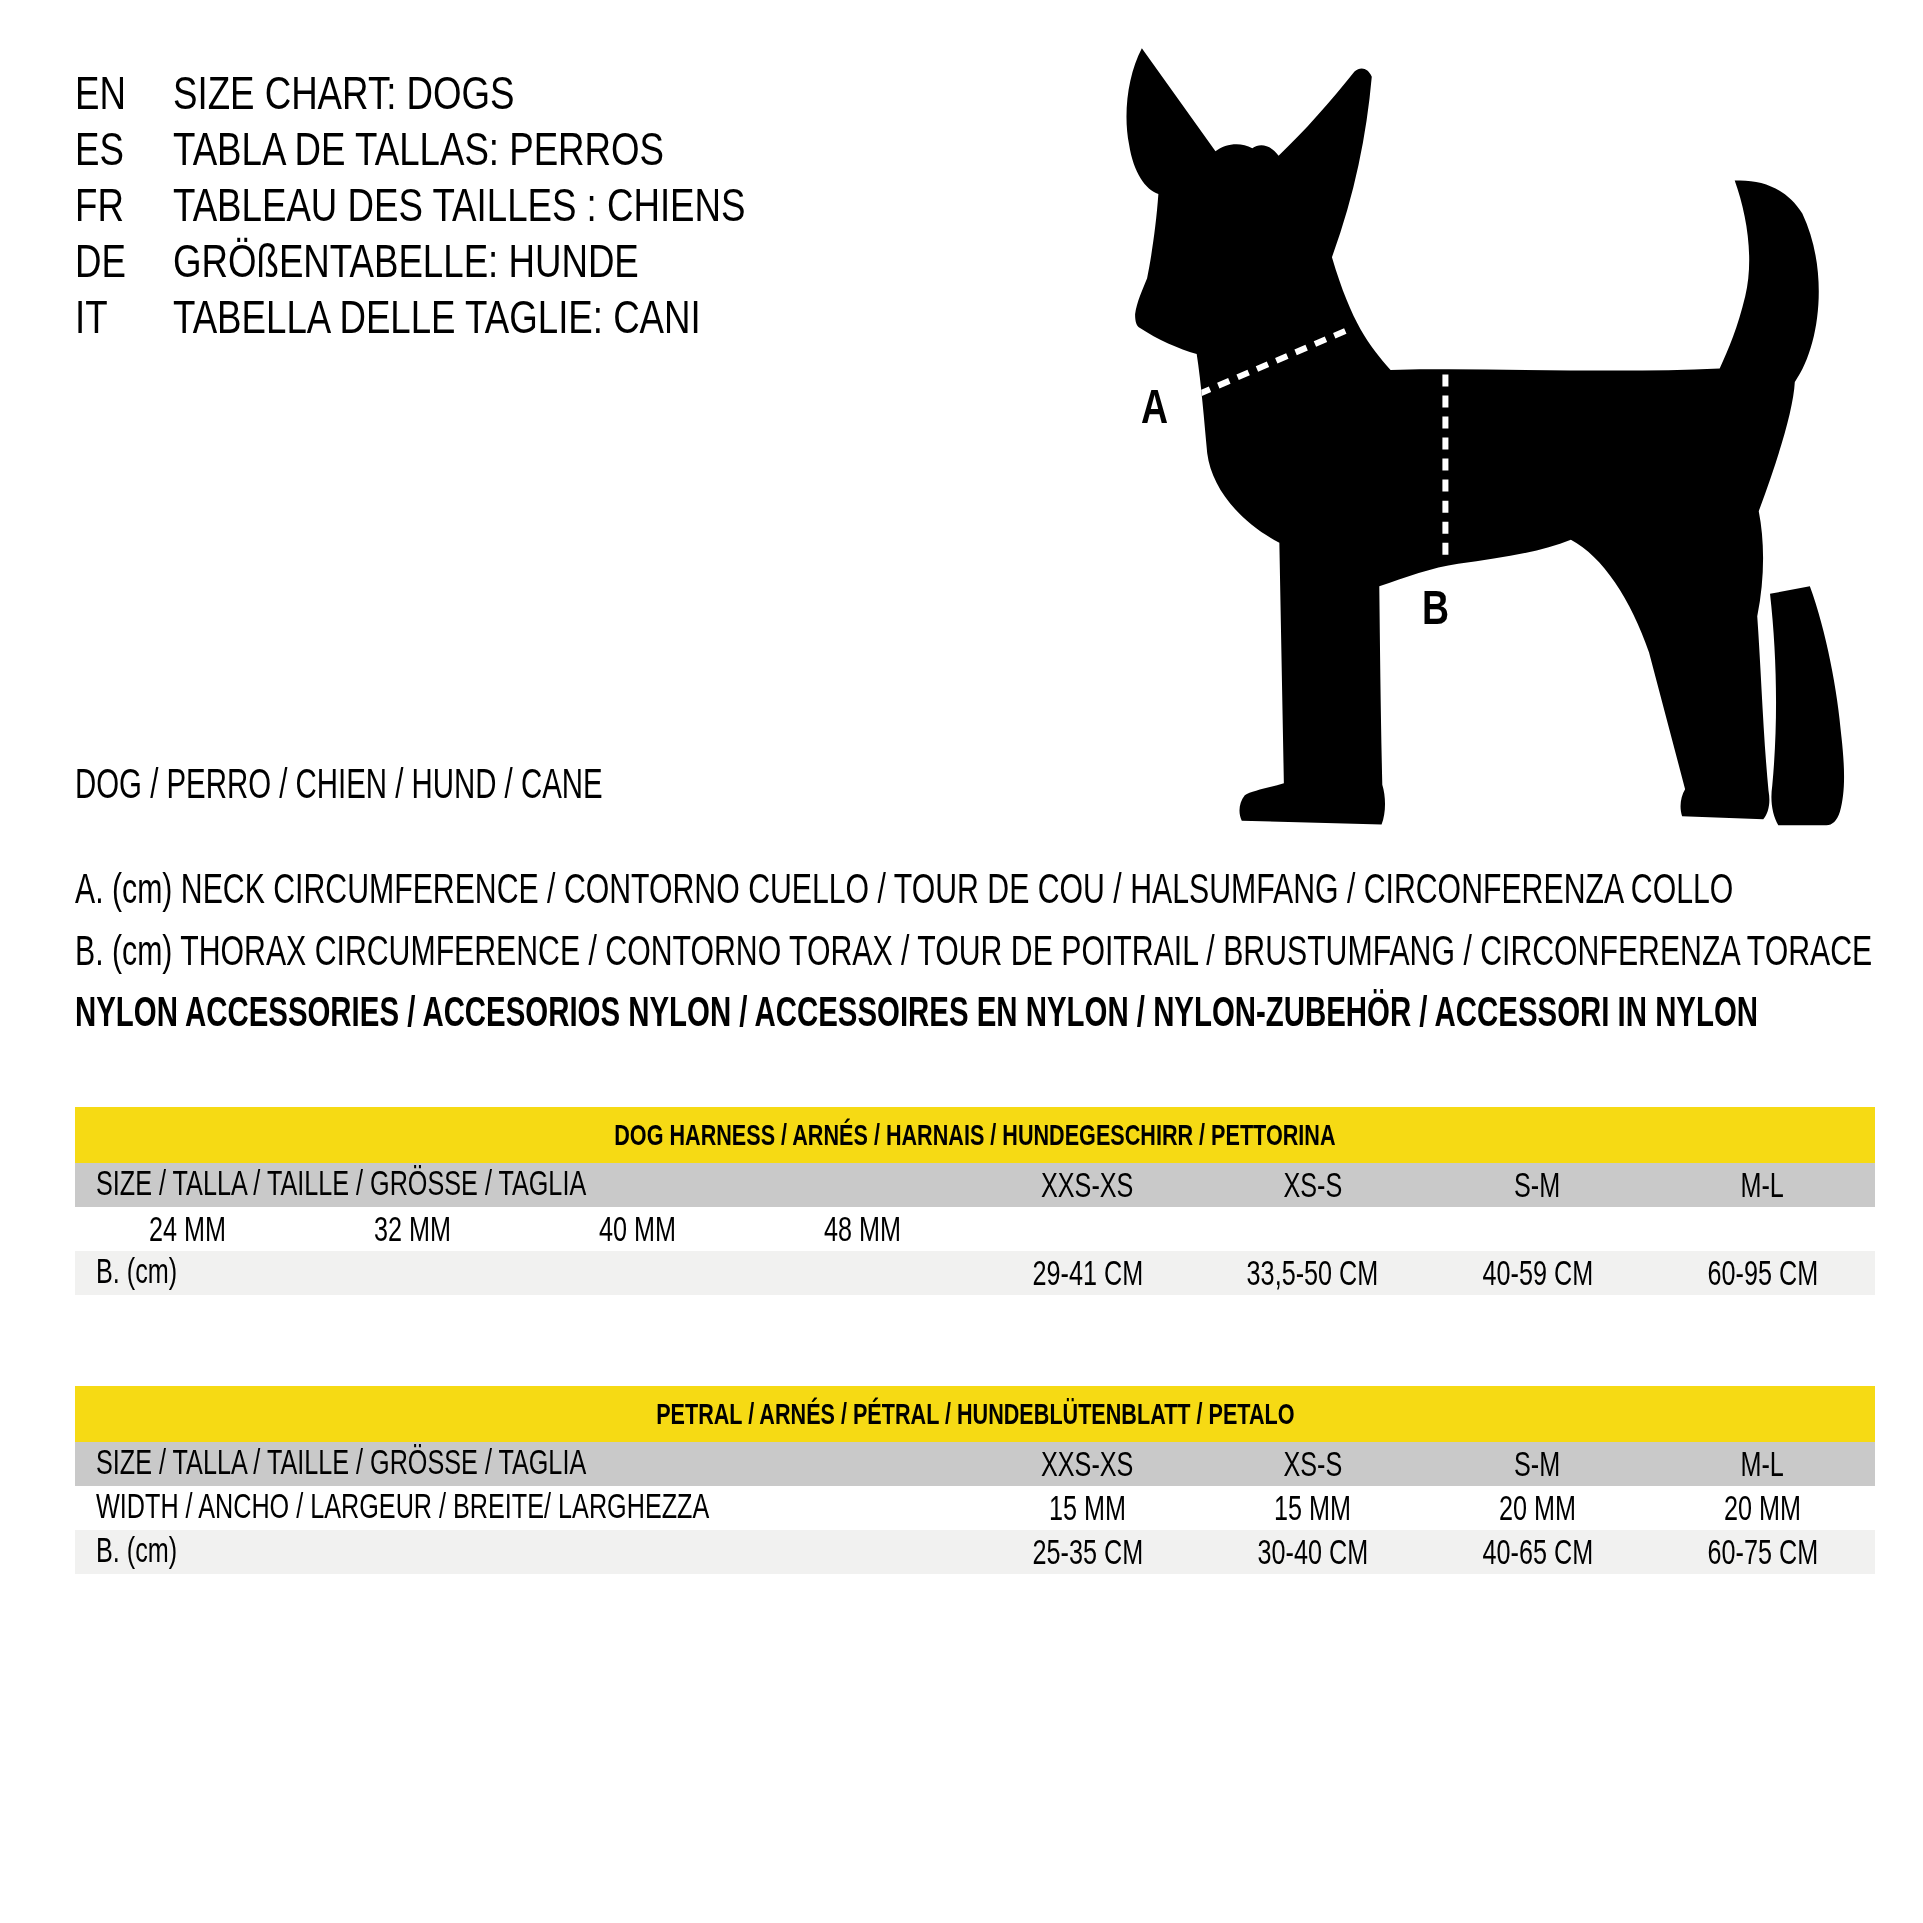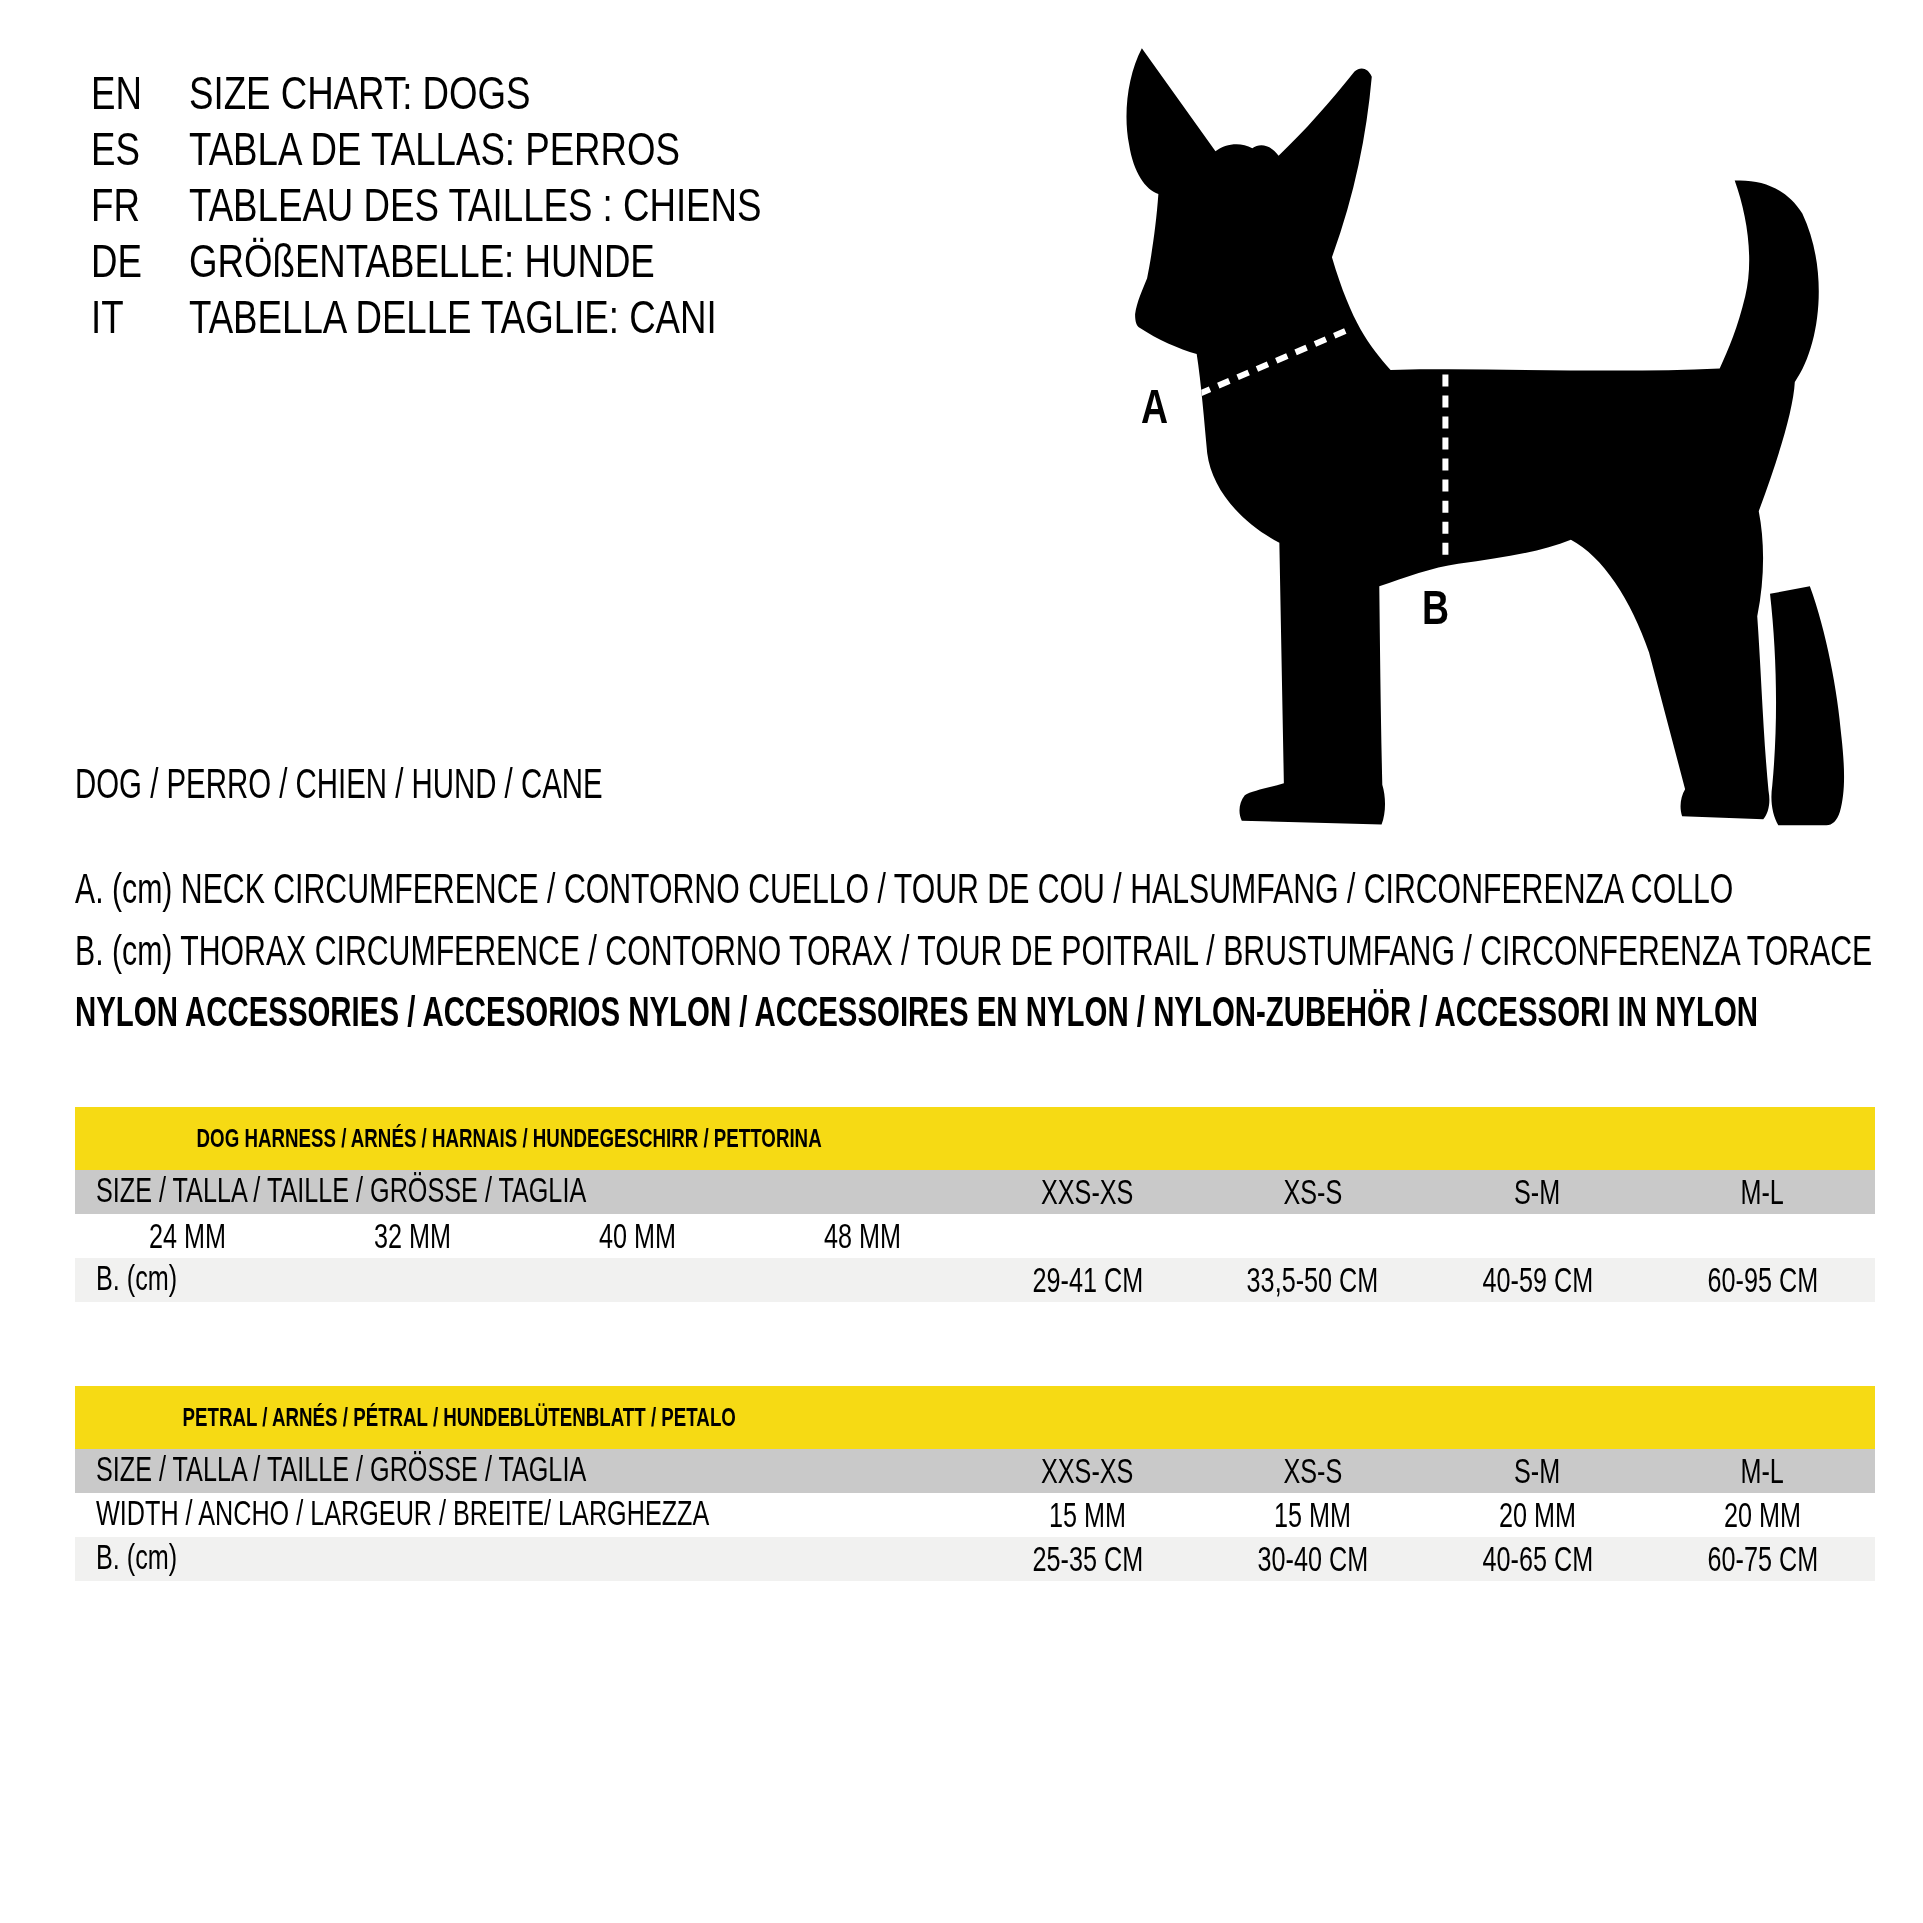--- a/index.html
+++ b/index.html
@@ -6,21 +6,21 @@
   body{width:1924px;height:1924px;overflow:hidden;font-family:"Liberation Sans",sans-serif;color:#000;}
   .canvas{position:relative;width:1924px;height:1924px;background:#fff;}
 
   
   .cond{display:inline-block;transform:scaleX(0.72);transform-origin:0 50%;white-space:nowrap;}
   .cond-c{display:inline-block;transform:scaleX(0.72);transform-origin:50% 50%;white-space:nowrap;}
 
   
   .langs{position:absolute;left:75px;top:64px;}
   .lang-row{display:flex;height:56px;align-items:center;font-size:47px;}
-  .lang-code{width:98px;margin-left:16px;}
+  .lang-code{width:98px;}
   .lang-code .cond,.lang-title .cond{transform:scaleX(0.78);}
 
   
   .dog-wrap{position:absolute;left:1090px;top:30px;width:804px;height:797px;}
   .diag-label{position:absolute;font-size:48px;font-weight:bold;}
   .diag-label span{display:inline-block;transform:scaleX(0.78);transform-origin:0 50%;}
   .label-a{left:1141px;top:379px;}
   .label-b{left:1422px;top:580px;}
 
   
@@ -30,21 +30,21 @@
   .note-a{top:865px;}
   .note-b{top:927px;}
   .note-nylon{top:988px;font-weight:bold;}
   .note .cond{transform:scaleX(0.72);}
   .note-nylon .cond{transform:scaleX(0.70);}
 
   
   .table{position:absolute;left:75px;width:1800px;}
   .table-1{top:1107px;}
   .table-2{top:1386px;}
-  .t-head{height:63px;background:#F6DA14;display:flex;align-items:center;justify-content:flex-start;font-size:26px;font-weight:bold;}
+  .t-head{height:56px;background:#F6DA14;display:flex;align-items:center;justify-content:center;font-size:30px;font-weight:bold;}
   .t-row{height:44px;display:flex;font-size:35px;}
   .row-gray{background:#C9C9C9;}
   .row-white{background:#ffffff;}
   .row-light{background:#F1F1F0;}
   .cell-label{width:50%;padding-left:21px;box-sizing:border-box;}
   .cell-col{width:12.5%;display:flex;justify-content:center;align-items:center;}
 </style>
 </head>
 <body>
 

